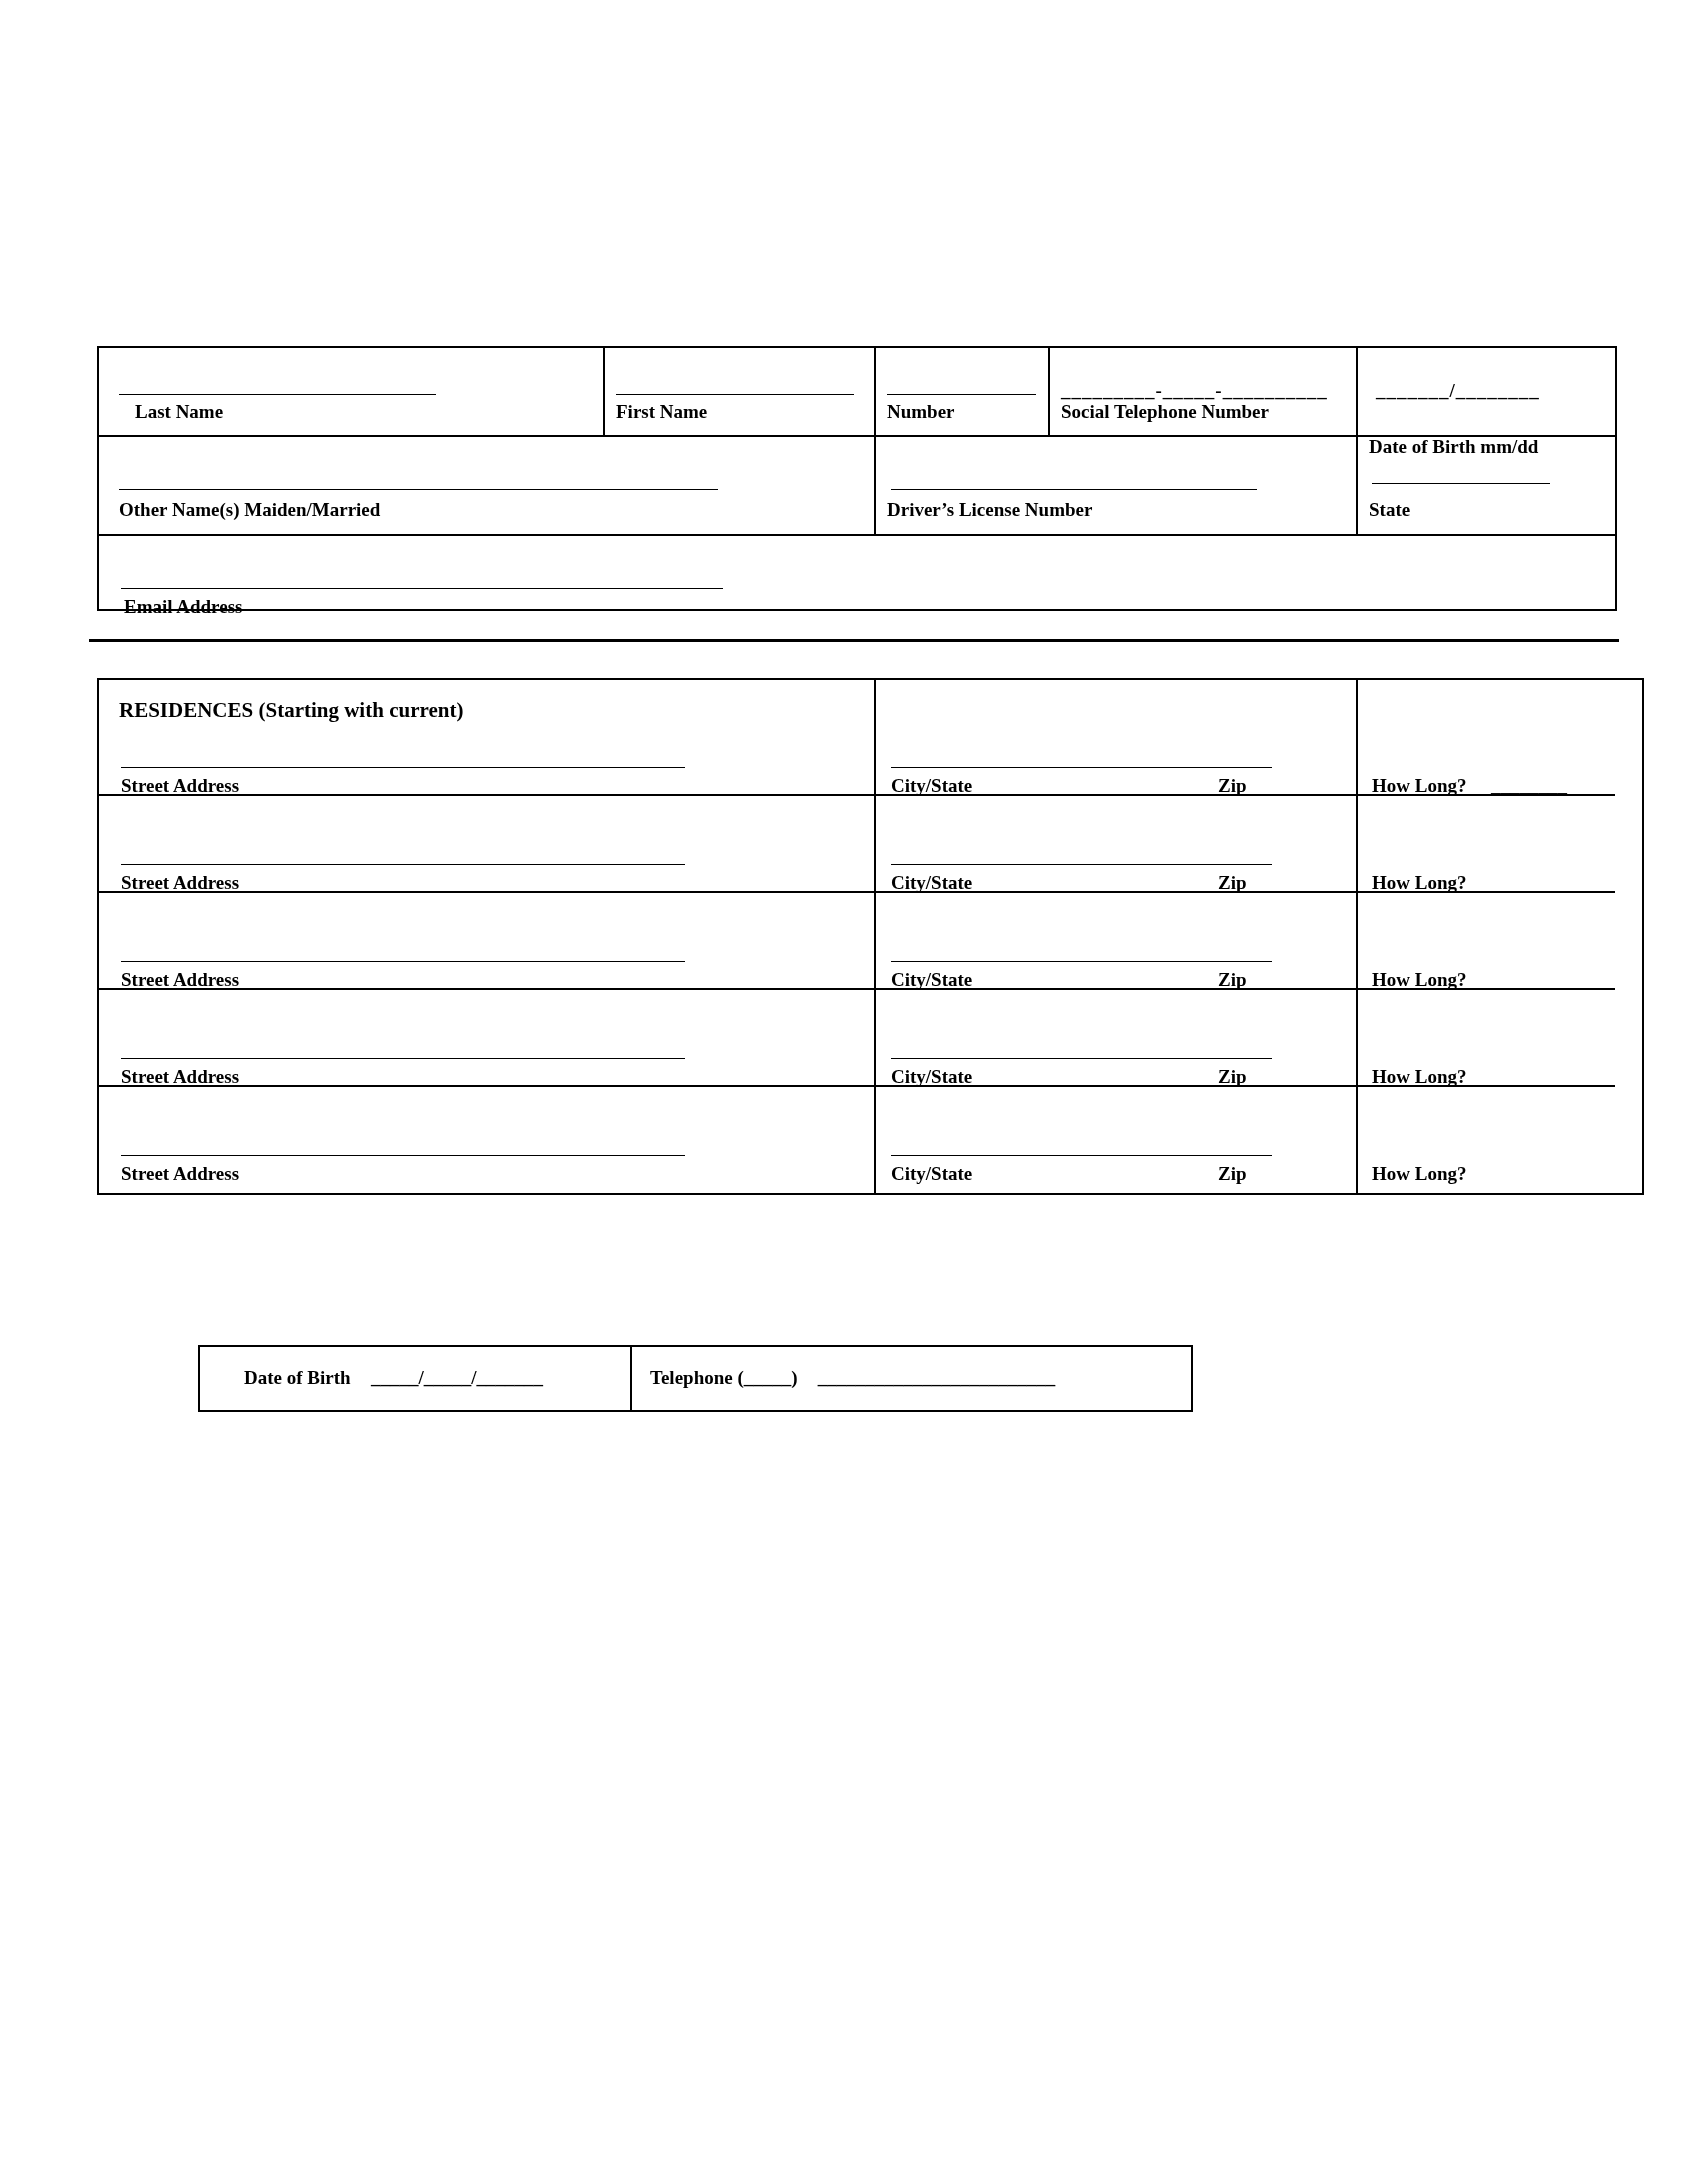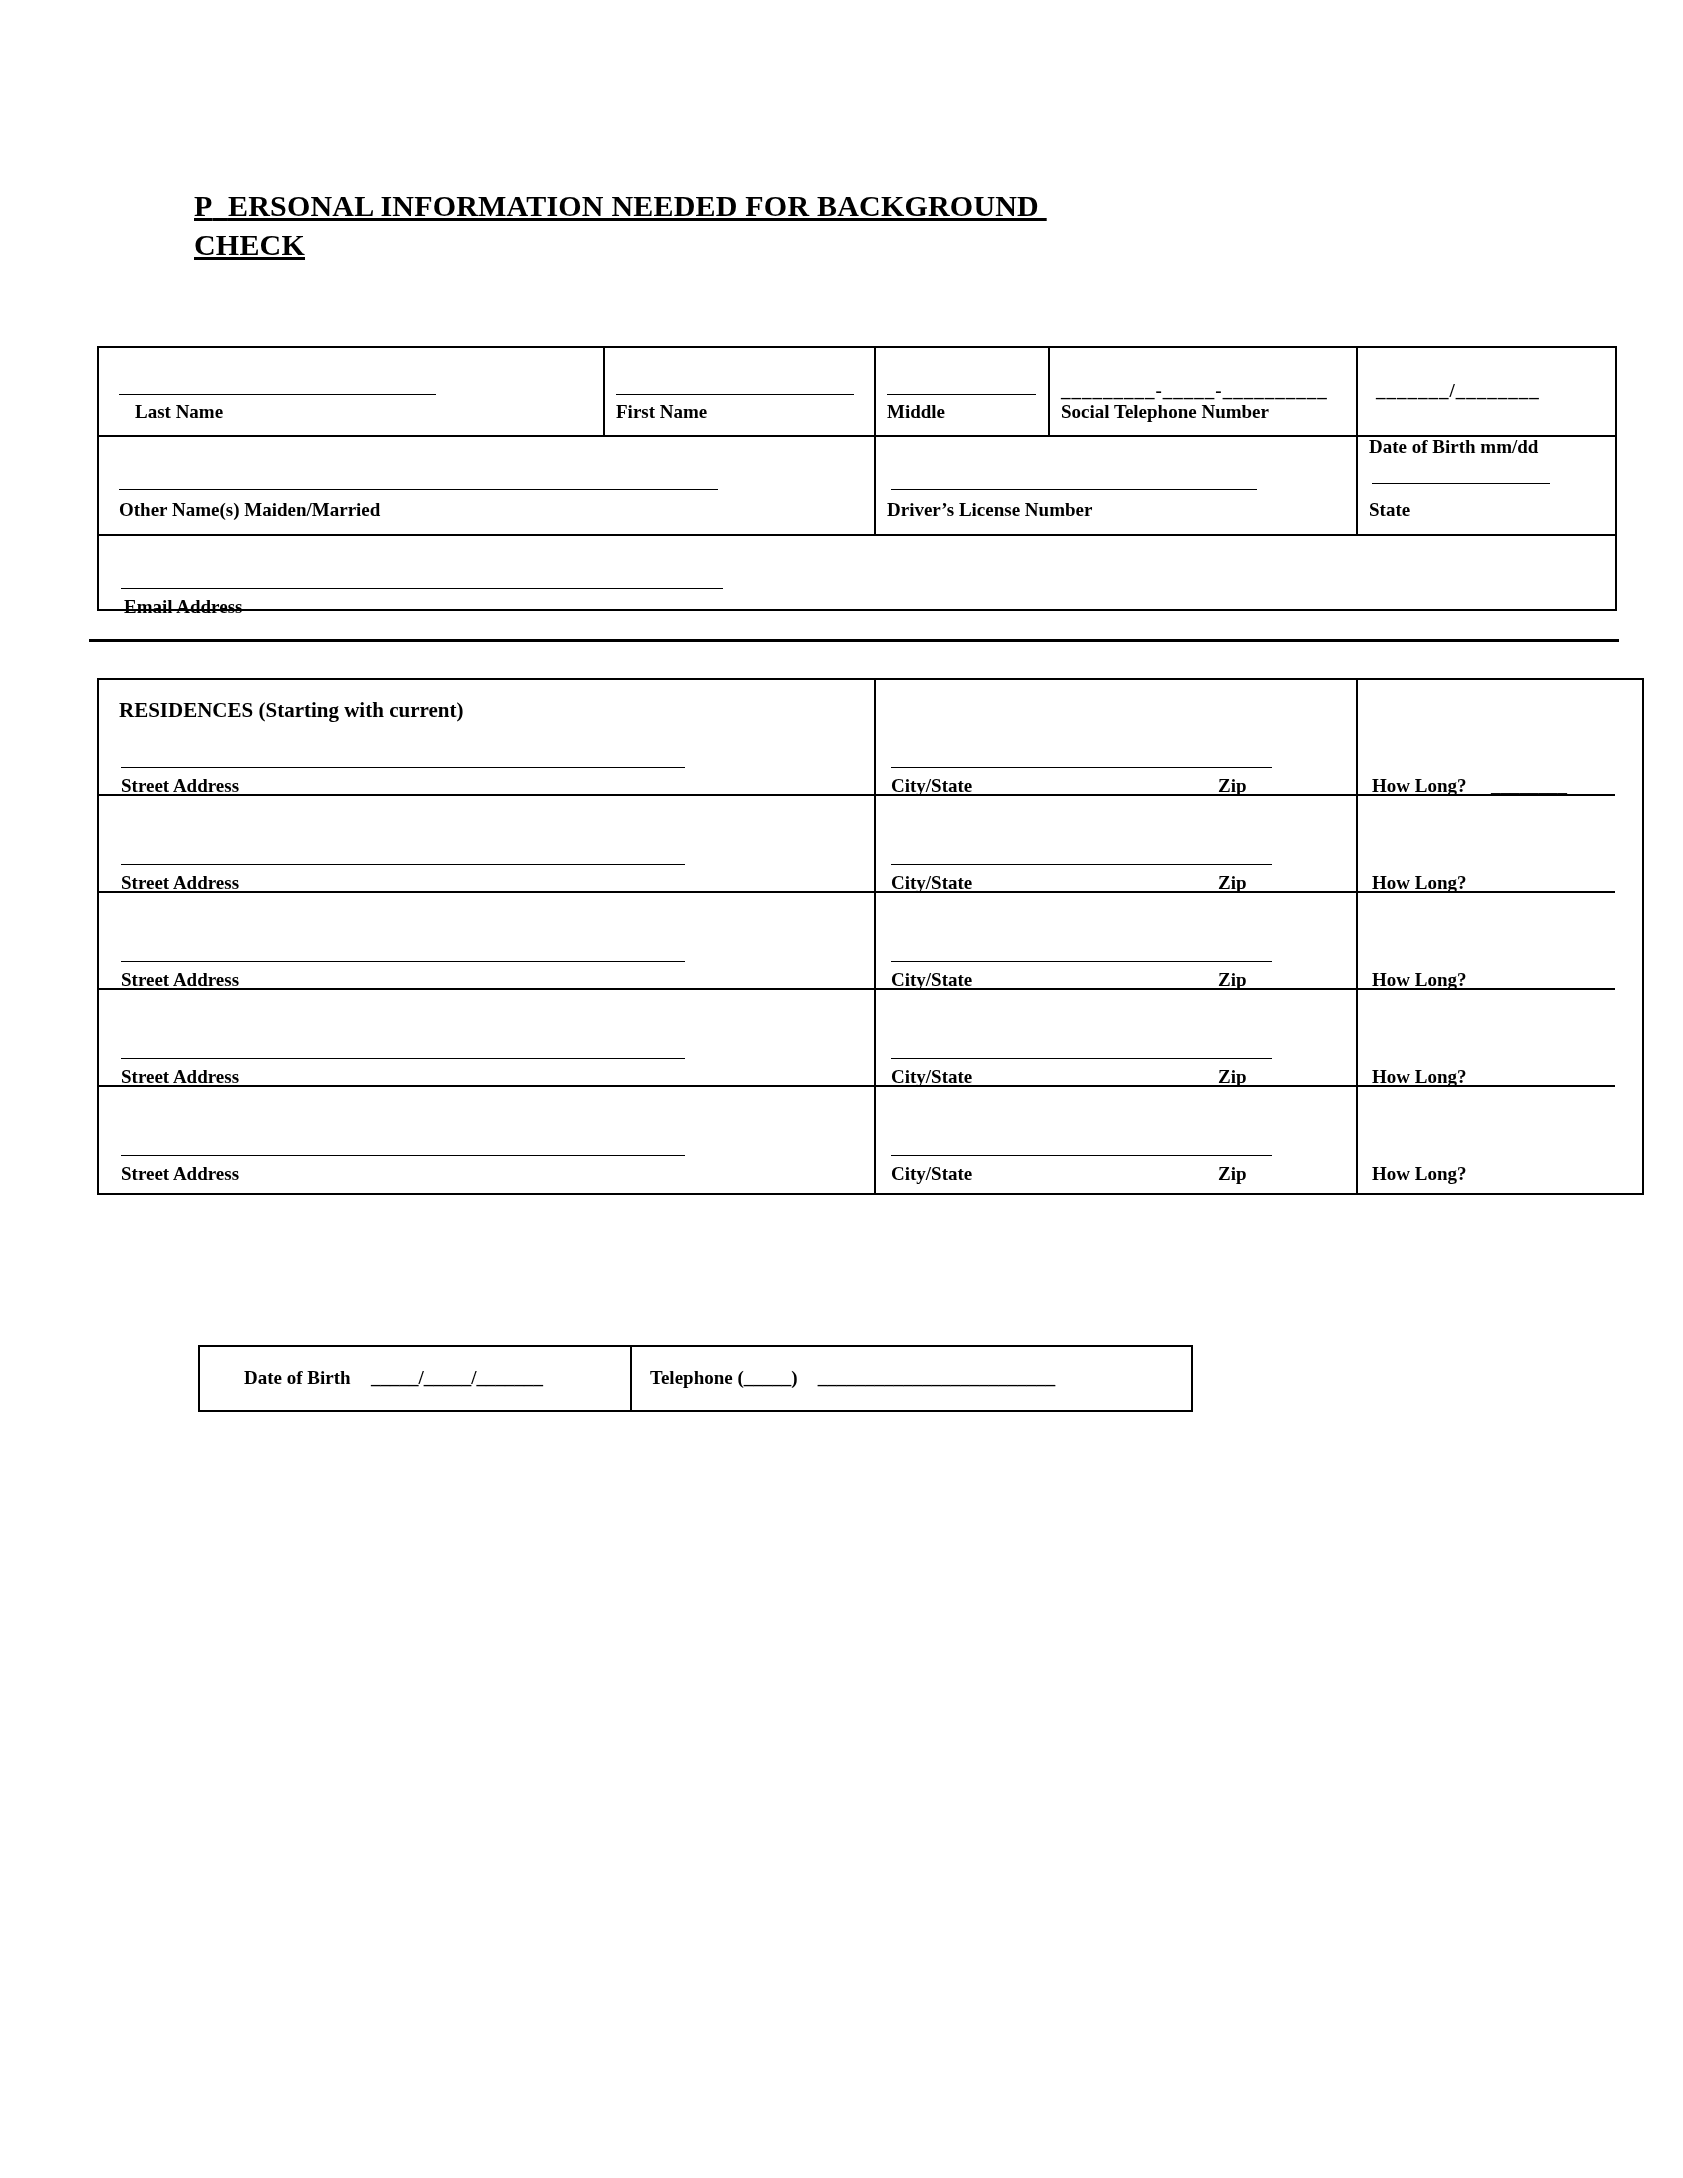--- a/index.html
+++ b/index.html
@@ -86,28 +86,20 @@
     position: absolute;
     border: 2px solid #000;
     box-sizing: border-box;
   }
 </style>
 </head>
 <body>
 
 <div class="page">
 
-  <div class="title-block">
-    <div class="title-line">
-      <span class="u">P</span><span class="u">&nbsp;&nbsp;</span><span class="u">ERSONAL INFORMATION NEEDED FOR BACKGROUND</span><span class="u">&nbsp;</span>
-    </div>
-    <div class="title-line">
-      <span class="u">CHECK</span>
-    </div>
-  </div>
 
   <div class="frame" style="left:97px; top:346px; width:1520px; height:265px;">
 
     <div class="hline" style="left:0px; top:87px; width:1516px;"></div>
     <div class="hline" style="left:0px; top:186px; width:1516px;"></div>
 
     <div class="vline" style="left:504px; top:0px; height:87px;"></div>
     <div class="vline" style="left:775px; top:0px; height:87px;"></div>
     <div class="vline" style="left:949px; top:0px; height:87px;"></div>
     <div class="vline" style="left:1257px; top:0px; height:87px;"></div>
@@ -117,21 +109,21 @@
 
     <div class="vline" style="left:775px; top:186px; height:2px;"></div>
 
     <div class="rule" style="left:20px; top:46px; width:317px;"></div>
     <div class="lbl" style="left:20px; top:53px;margin-left:16px;">Last Name</div>
 
     <div class="rule" style="left:517px; top:46px; width:238px;"></div>
     <div class="lbl" style="left:517px; top:53px;">First Name</div>
 
     <div class="rule" style="left:788px; top:46px; width:149px;"></div>
-    <div class="lbl" style="left:788px; top:53px;">Middle</div>
+    <div class="lbl" style="left:788px; top:53px;">Number</div>
 
     <div class="ruletext" style="left:962px; top:32px; letter-spacing:1px;">_________-_____-__________</div>
     <div class="lbl" style="left:962px; top:53px;">Social Telephone Number</div>
 
     <div class="ruletext" style="left:1277px; top:32px; letter-spacing:1px;">_______/________</div>
     <div class="lbl" style="left:1270px; top:53px;margin-top:35px;">Date of Birth mm/dd</div>
 
     <div class="rule" style="left:20px; top:141px; width:599px;"></div>
     <div class="lbl" style="left:20px; top:151px;">Other Name(s) Maiden/Married</div>
 

